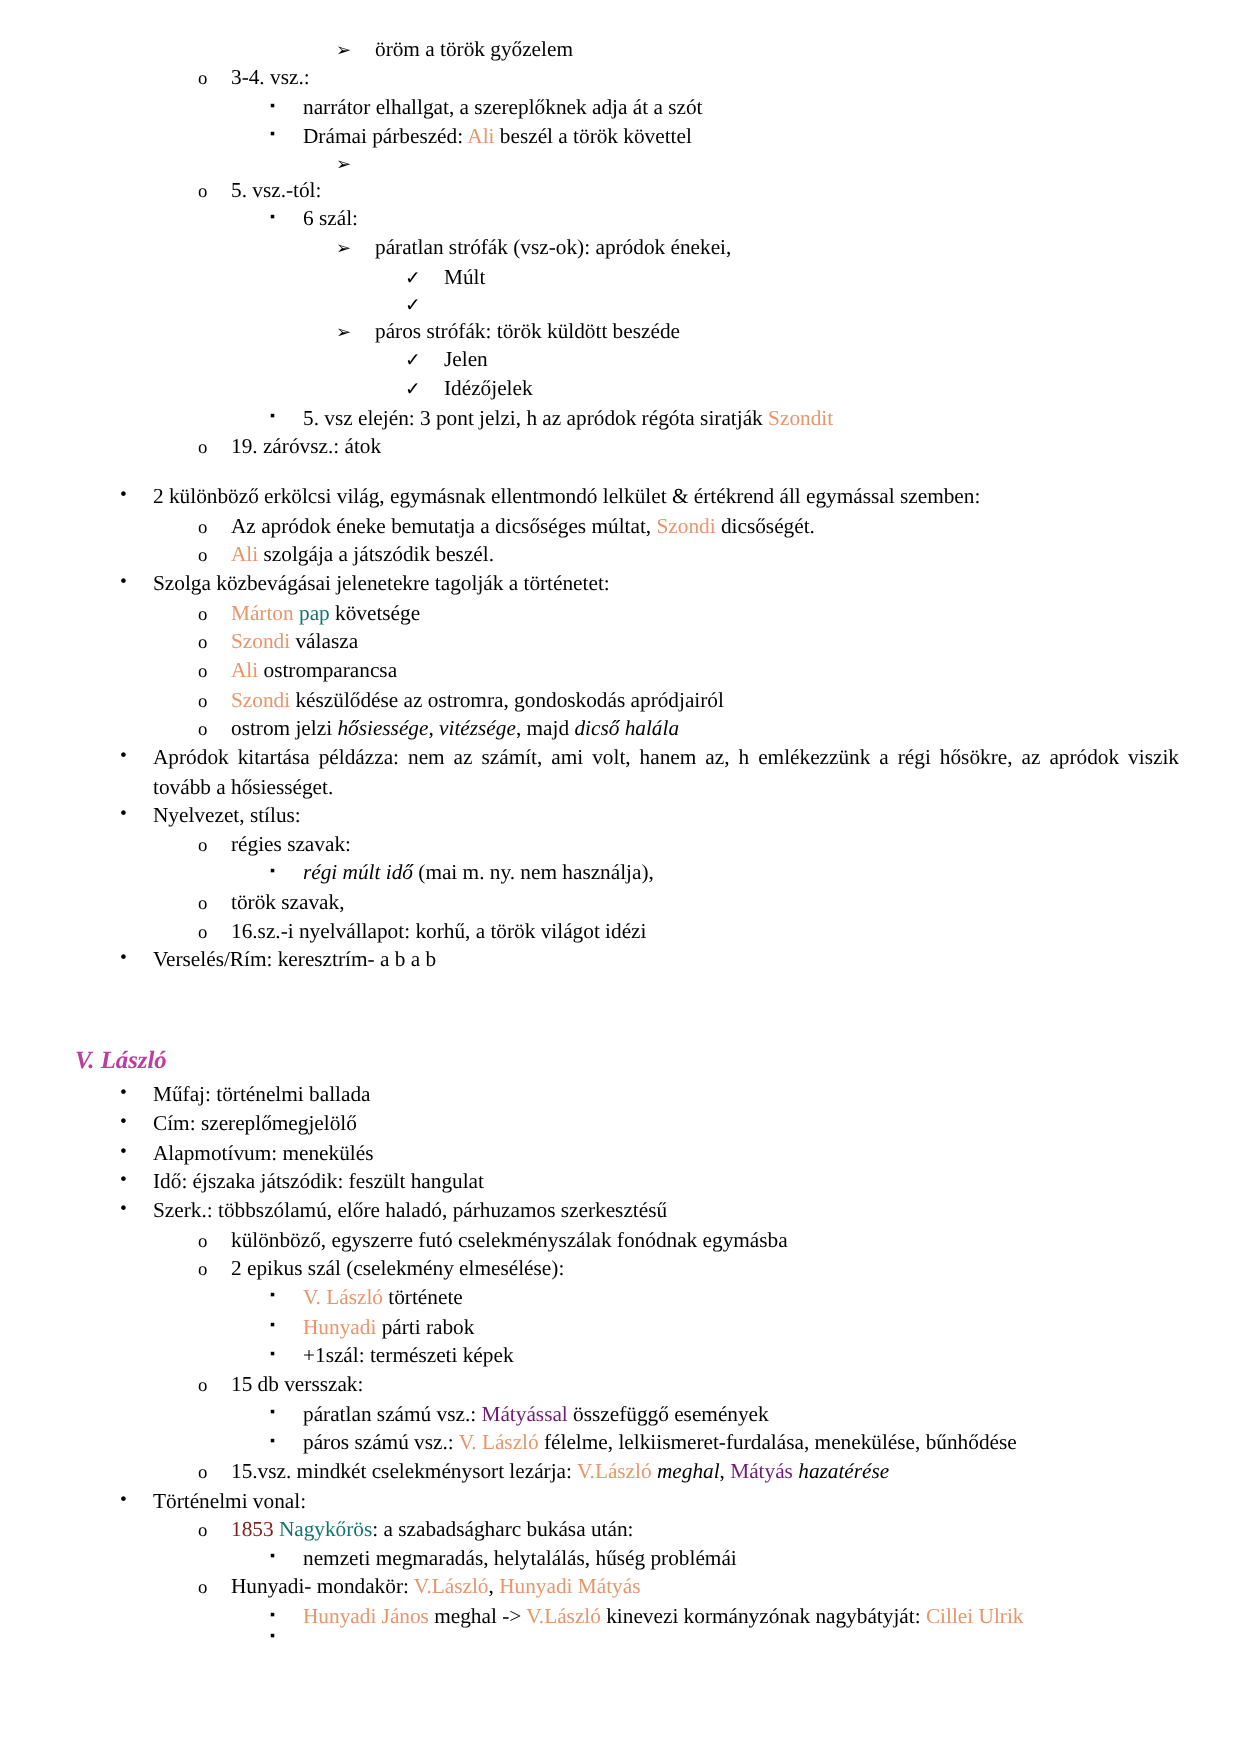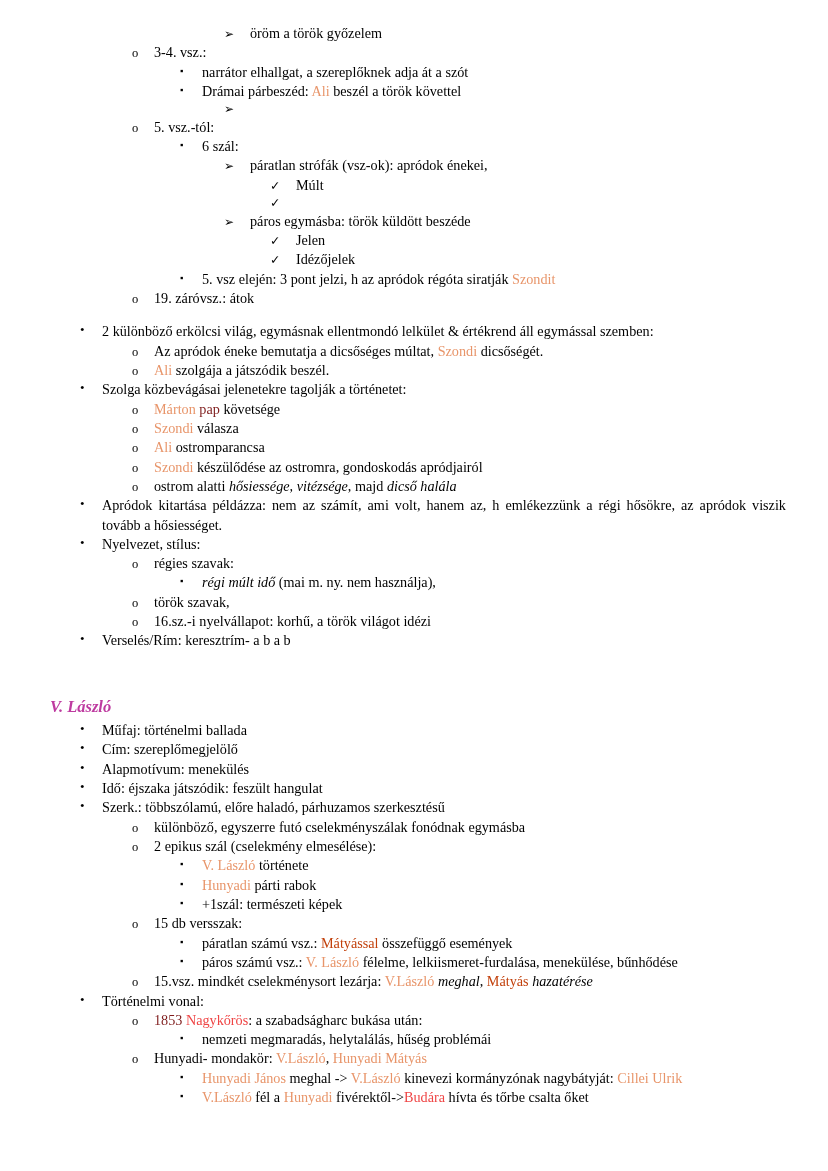--- a/index.html
+++ b/index.html
@@ -55,24 +55,24 @@
   .L5 > .mk { width: 26px; font-size: 12.5px; }
 
   
   .just .tx { text-align: justify; text-align-last: left; }
 
   
   .u  { text-underline-offset: 1.5px; }
   .i  { font-style: italic; }
 
   .c-orange { color: #E8956A; margin-top: 20px; }
-  .c-tan    { color: #c2410c; }
-  .c-green  { color: #7f1d1d; }
+  .c-tan    { color: #701a75; }
+  .c-green  { color: #0f766e; }
   .c-red    { color: #7f1d1d; }
-  .c-teal   { color: #ef4444; }
+  .c-teal   { color: #0f766e; }
 
   
   h2.sec {
     margin: 0;
     padding: 0 0 3px 8px;
     font-size: 16.5px;
     font-weight: bold;
     font-style: italic;
     color: #BE3BA0;
     font-family: "Liberation Serif", "DejaVu Serif", serif;
@@ -128,21 +128,21 @@
     <span class="mk">✓</span>
     <span class="tx">Múlt</span>
   </div>
 
   <div class="row L5">
     <span class="mk">✓</span>
   </div>
 
   <div class="row L4">
     <span class="mk">➢</span>
-    <span class="tx"><span class="u">páros egymásba:</span><span> török küldött beszéde</span></span>
+    <span class="tx"><span class="u">páros strófák:</span><span> török küldött beszéde</span></span>
   </div>
 
   <div class="row L5">
     <span class="mk">✓</span>
     <span class="tx">Jelen</span>
   </div>
 
   <div class="row L5">
     <span class="mk">✓</span>
     <span class="tx">Idézőjelek</span>
@@ -195,21 +195,21 @@
     <span class="tx"><span class="c-orange">Ali</span><span> ostromparancsa</span></span>
   </div>
 
   <div class="row L2">
     <span class="mk">o</span>
     <span class="tx"><span class="c-orange">Szondi</span><span> készülődése az ostromra, gondoskodás apródjairól</span></span>
   </div>
 
   <div class="row L2">
     <span class="mk">o</span>
-    <span class="tx"><span>ostrom alatti </span><span class="i">hősiessége, vitézsége</span><span>, majd </span><span class="i">dicső halála</span></span>
+    <span class="tx"><span>ostrom jelzi </span><span class="i">hősiessége, vitézsége</span><span>, majd </span><span class="i">dicső halála</span></span>
   </div>
 
   <div class="row L1 just">
     <span class="mk">•</span>
     <span class="tx"><span class="u">Apródok kitartása példázza</span><span>: nem az számít, ami volt, hanem az, h </span><span class="u">emlékezzünk a régi hősökre</span><span>, az </span><span class="u">apródok viszik tovább a hősiességet.</span></span>
   </div>
 
   <div class="row L1">
     <span class="mk">•</span>
     <span class="tx"><span class="u">Nyelvezet, stílus</span><span>:</span></span>
@@ -334,16 +334,15 @@
     <span class="tx"><span>Hunyadi- mondakör: </span><span class="c-orange">V.László</span><span>, </span><span class="c-orange">Hunyadi Mátyás</span></span>
   </div>
 
   <div class="row L3">
     <span class="mk">▪</span>
     <span class="tx"><span class="c-orange">Hunyadi János</span><span> meghal -&gt; </span><span class="c-orange">V.László</span><span> kinevezi kormányzónak nagybátyját: </span><span class="c-orange">Cillei Ulrik</span></span>
   </div>
 
   <div class="row L3">
     <span class="mk">▪</span>
-    <span class="tx"><span class="c-orange">V.László</span><span> fél a </span><span class="c-orange">Hunyadi</span><span> fivérektől-&gt;</span><span class="c-teal">Budára</span><span> hívta és </span><span class="u">tőrbe csalta őket</span></span>
   </div>
 
 </div>
 
 </body></html>

